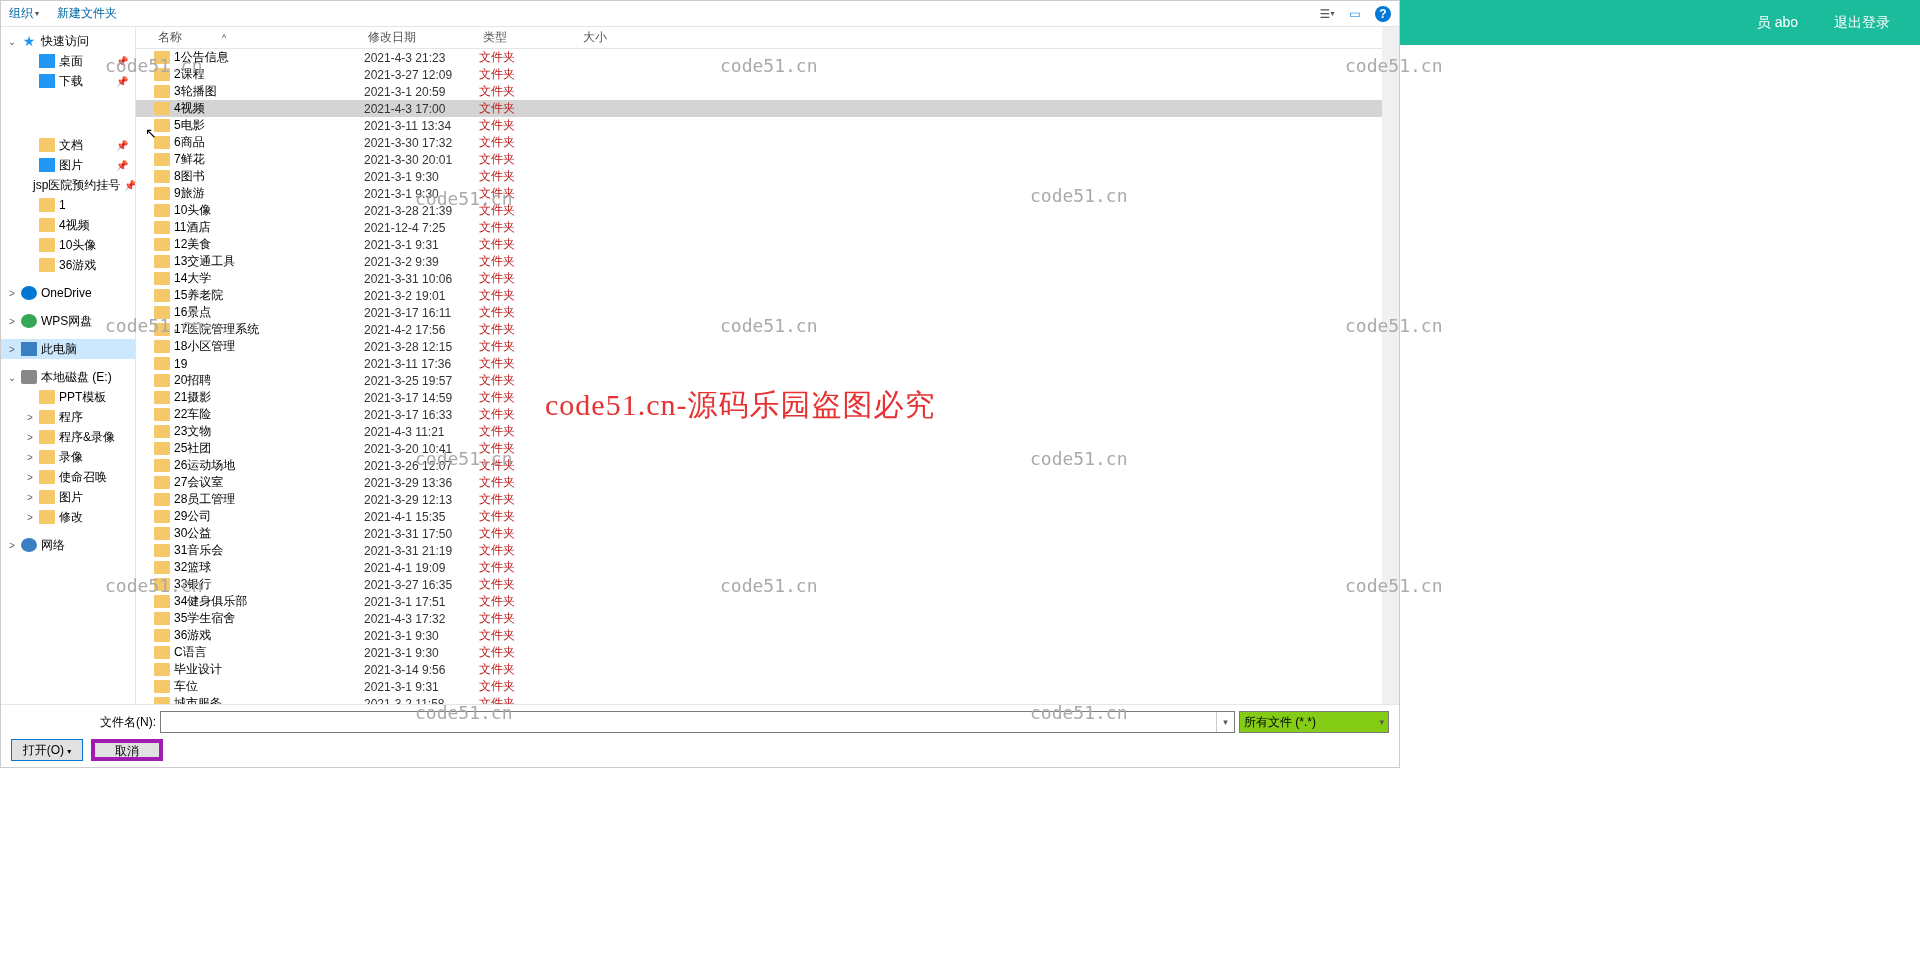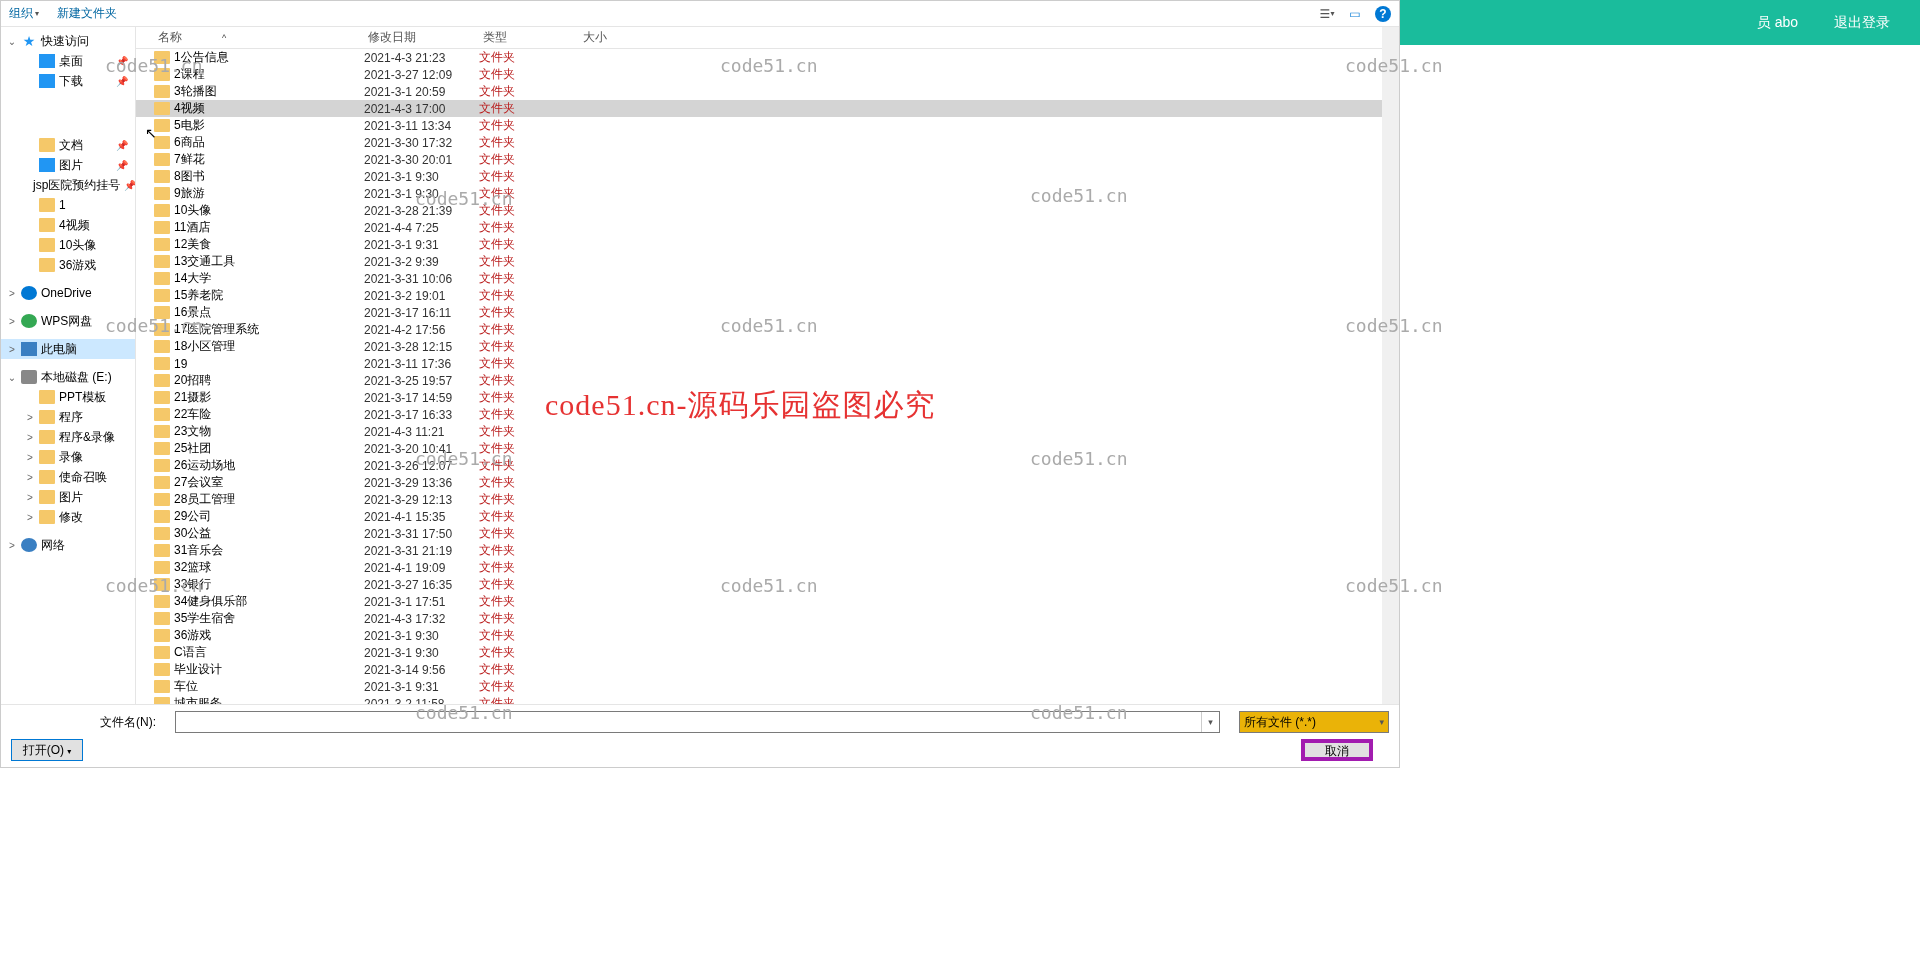--- a/index.html
+++ b/index.html
@@ -35,27 +35,27 @@
 .col-size { width: 60px; }
 .list-body { flex: 1; overflow-y: auto; }
 .row { height: 17px; display: flex; align-items: center; padding-left: 18px; cursor: pointer; }
 .row.selected { background: #d4d4d4; }
 .row .ficon { width: 16px; height: 13px; background: #f5c869; margin-right: 4px; border-radius: 1px; flex-shrink: 0; }
 .row .rn { width: 190px; white-space: nowrap; overflow: hidden; }
 .row .rd { width: 115px; color: #333; }
 .row .rt { width: 100px; color: #b91c1c; }
 .scrollbar-v { width: 17px; background: #f0f0f0; }
 .bottom-bar { border-top: 1px solid #e5e5e5; padding: 6px 10px; display: flex; flex-direction: column; gap: 6px; }
-.fn-row { display: flex; align-items: center; gap: 19px; justify-content: flex-end; }
+.fn-row { display: flex; align-items: center; gap: 4px; justify-content: flex-end; }
 .fn-label { width: 145px; text-align: right; }
 .fn-input { flex: 1; height: 22px; border: 1px solid #7a7a7a; padding: 0 4px; }
 .fn-wrap { flex: 1; position: relative; display: flex; }
 .fn-wrap .dd { position: absolute; right: 1px; top: 1px; bottom: 1px; width: 18px; border-left: 1px solid #ccc; display: flex; align-items: center; justify-content: center; color: #555; font-size: 9px; }
-.type-select { width: 150px; height: 22px; border: 1px solid #7a7a7a; padding: 0 4px; background: #eab308; display: flex; align-items: center; justify-content: space-between; }
-.btn-row { display: flex; justify-content: space-between; gap: 8px; padding-right: 16px; }
+.type-select { width: 150px; height: 22px; border: 1px solid #7a7a7a; padding: 0 4px; background: #84cc16; display: flex; align-items: center; justify-content: space-between; }
+.btn-row { display: flex; justify-content: flex-start; gap: 8px; padding-right: 16px; }
 .dlg-btn { width: 72px; height: 22px; border: 4px solid #a21caf; background: #e1e1e1; cursor: pointer; font-size: 12px; }
 .dlg-btn.primary { border: 1px solid #0078d4; }
 .watermark { position: absolute; color: #aaa; font-size: 18px; pointer-events: none; font-family: monospace; z-index: 5; }
 .watermark-red { position: absolute; color: #e63232; font-size: 30px; font-weight: 500; pointer-events: none; z-index: 6; letter-spacing: 1px; font-family: Liberation Serif, serif; }
 .sort-arrow { color: #444; font-size: 9px; margin-left: 40px; }
 .cursor-arrow { position: absolute; left: 145px; top: 125px; z-index: 10; font-size: 14px; color: #000; pointer-events: none; }
 </style>
 </head>
 <body>
 
@@ -269,21 +269,21 @@
           </div>
           <div class="row">
             <span class="ficon"></span>
             <span class="rn">10头像</span>
             <span class="rd">2021-3-28 21:39</span>
             <span class="rt">文件夹</span>
           </div>
           <div class="row">
             <span class="ficon"></span>
             <span class="rn">11酒店</span>
-            <span class="rd">2021-4-4 7:25</span>
+            <span class="rd">2021-12-4 7:25</span>
             <span class="rt">文件夹</span>
           </div>
           <div class="row">
             <span class="ficon"></span>
             <span class="rn">12美食</span>
             <span class="rd">2021-3-1 9:31</span>
             <span class="rt">文件夹</span>
           </div>
           <div class="row">
             <span class="ficon"></span>

